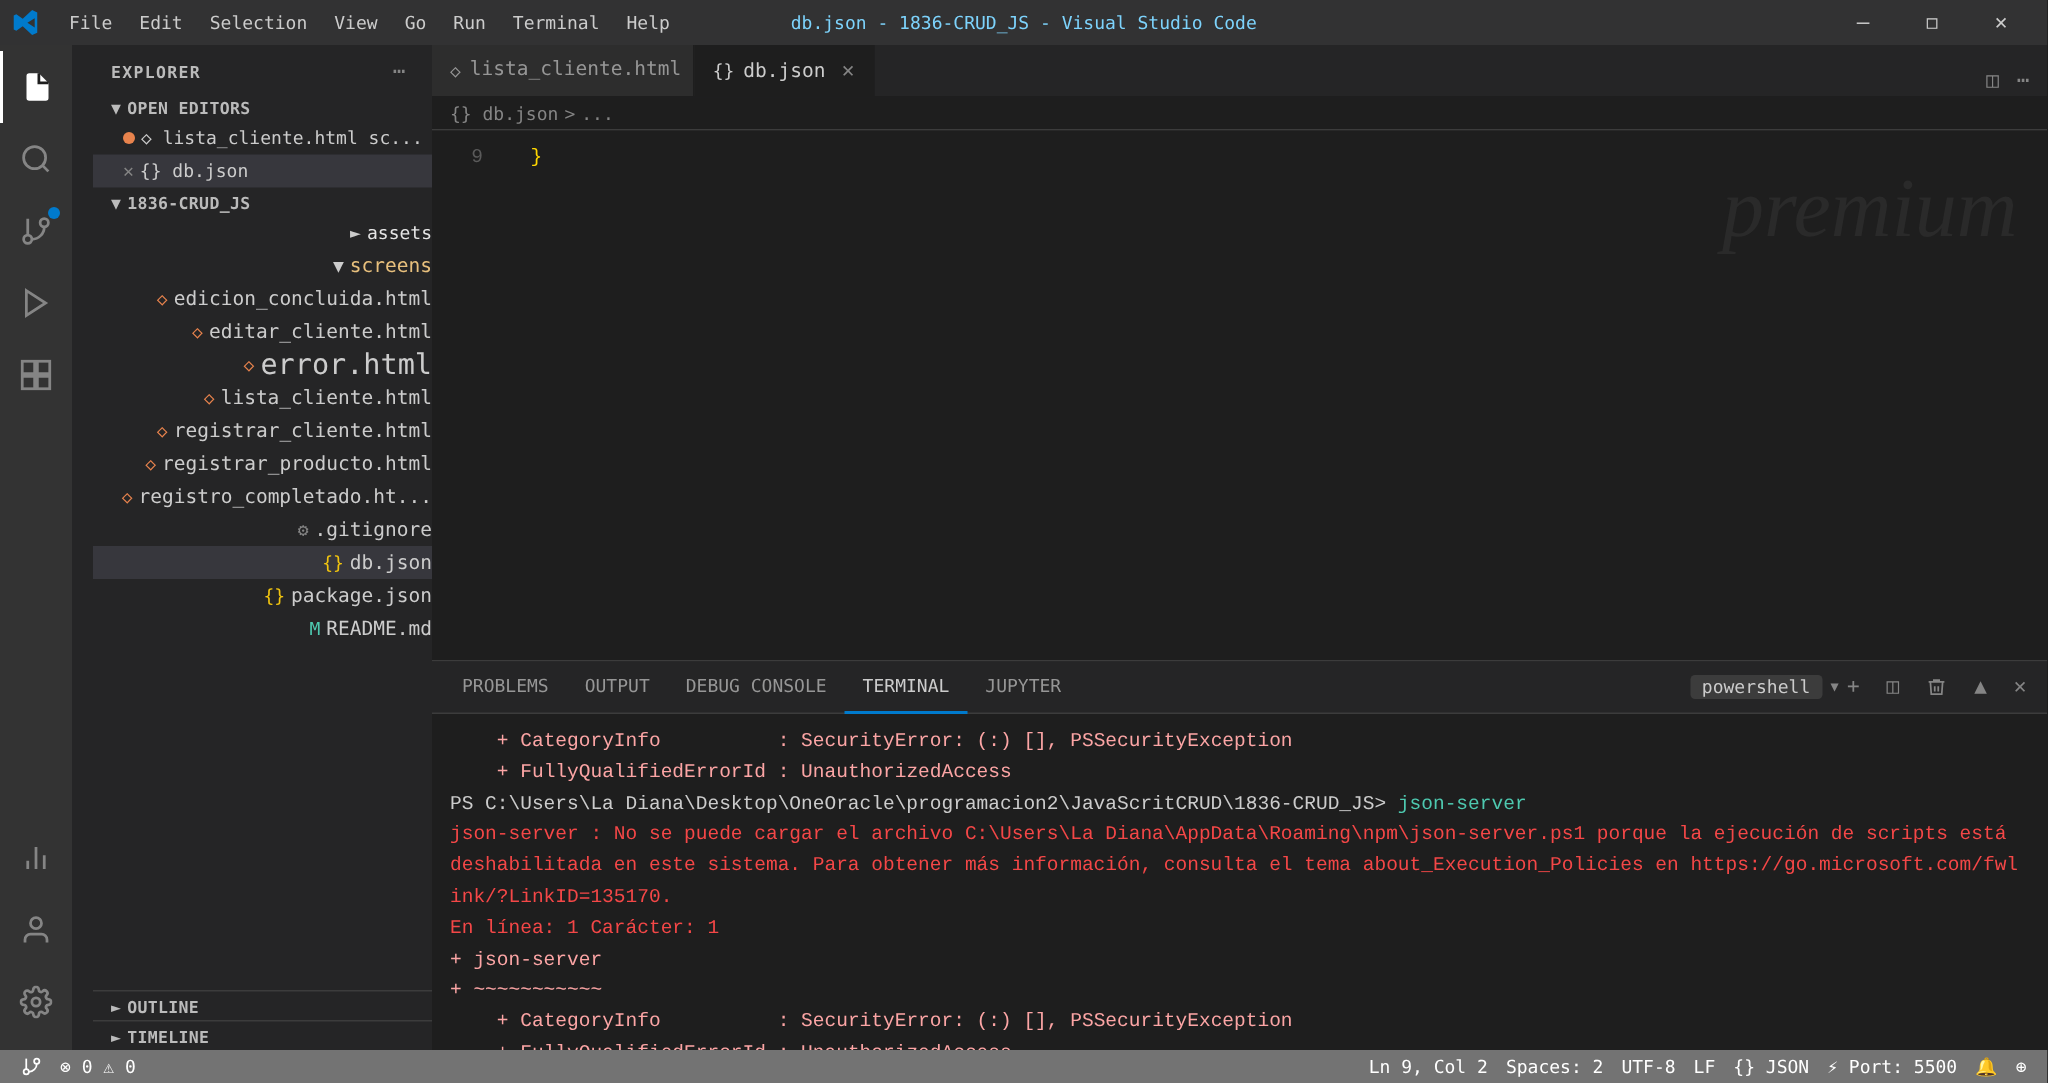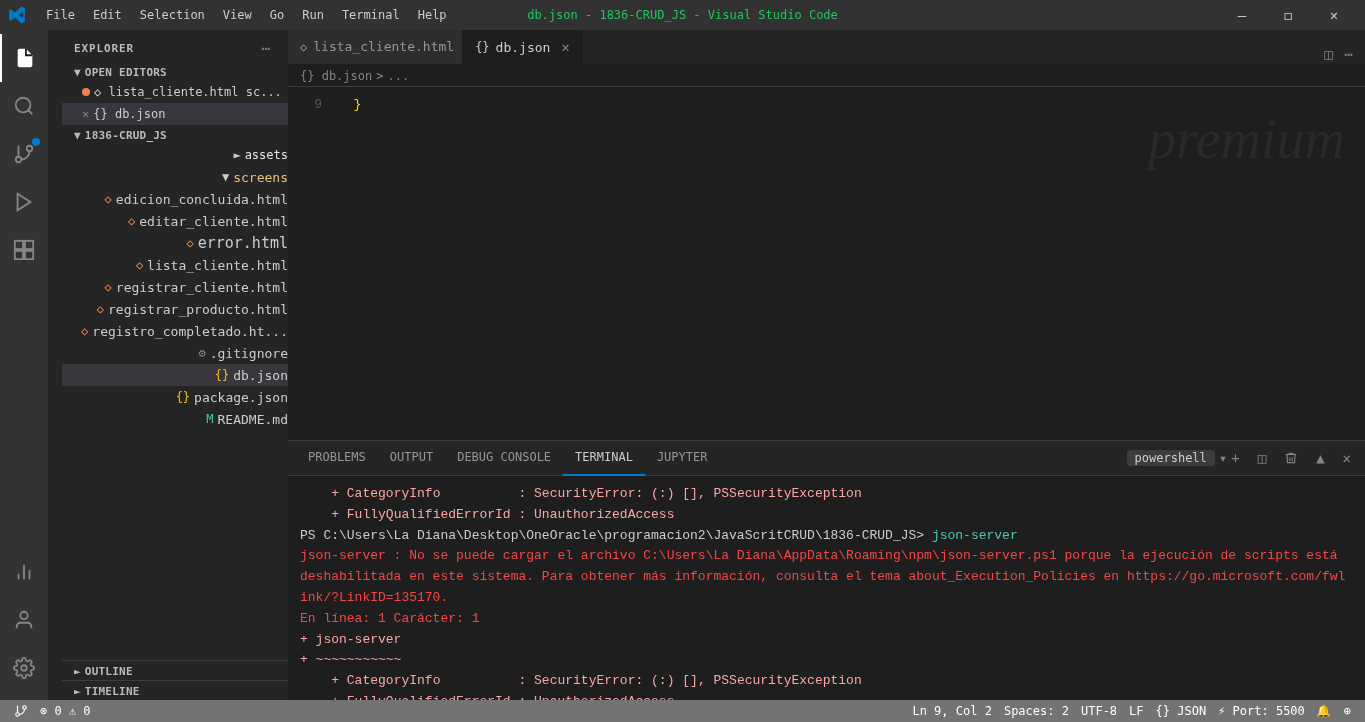--- a/index.html
+++ b/index.html
@@ -44,21 +44,21 @@
       color: #cccccc;
       cursor: pointer;
       font-size: 12px;
       border-radius: 3px;
     }
     .titlebar-title {
       position: absolute;
       left: 50%;
       transform: translateX(-50%);
       font-size: 12px;
-      color: #22c55e;
+      color: #7dd3fc;
     }
     .titlebar-controls {
       display: flex;
       gap: 0;
     }
     .titlebar-btn {
       width: 46px;
       height: 30px;
       display: flex;
       align-items: center;
@@ -528,21 +528,21 @@
       <div class="tree-item" style="padding-left: 40px;">
         <span style="color:#e8834d; font-size:12px; margin-right:4px;">◇</span>
         <span style="font-size:13px;">edicion_concluida.html</span>
       </div>
       <div class="tree-item" style="padding-left: 40px;">
         <span style="color:#e8834d; font-size:12px; margin-right:4px;">◇</span>
         <span style="font-size:13px;">editar_cliente.html</span>
       </div>
       <div class="tree-item" style="padding-left: 40px;">
         <span style="color:#e8834d; font-size:12px; margin-right:4px;">◇</span>
-        <span style="font-size:15px;">error.html</span>
+        <span style="font-size:19px;">error.html</span>
       </div>
       <div class="tree-item" style="padding-left: 40px;">
         <span style="color:#e8834d; font-size:12px; margin-right:4px;">◇</span>
         <span style="font-size:13px;">lista_cliente.html</span>
       </div>
       <div class="tree-item" style="padding-left: 40px;">
         <span style="color:#e8834d; font-size:12px; margin-right:4px;">◇</span>
         <span style="font-size:13px;">registrar_cliente.html</span>
       </div>
       <div class="tree-item" style="padding-left: 40px;">

